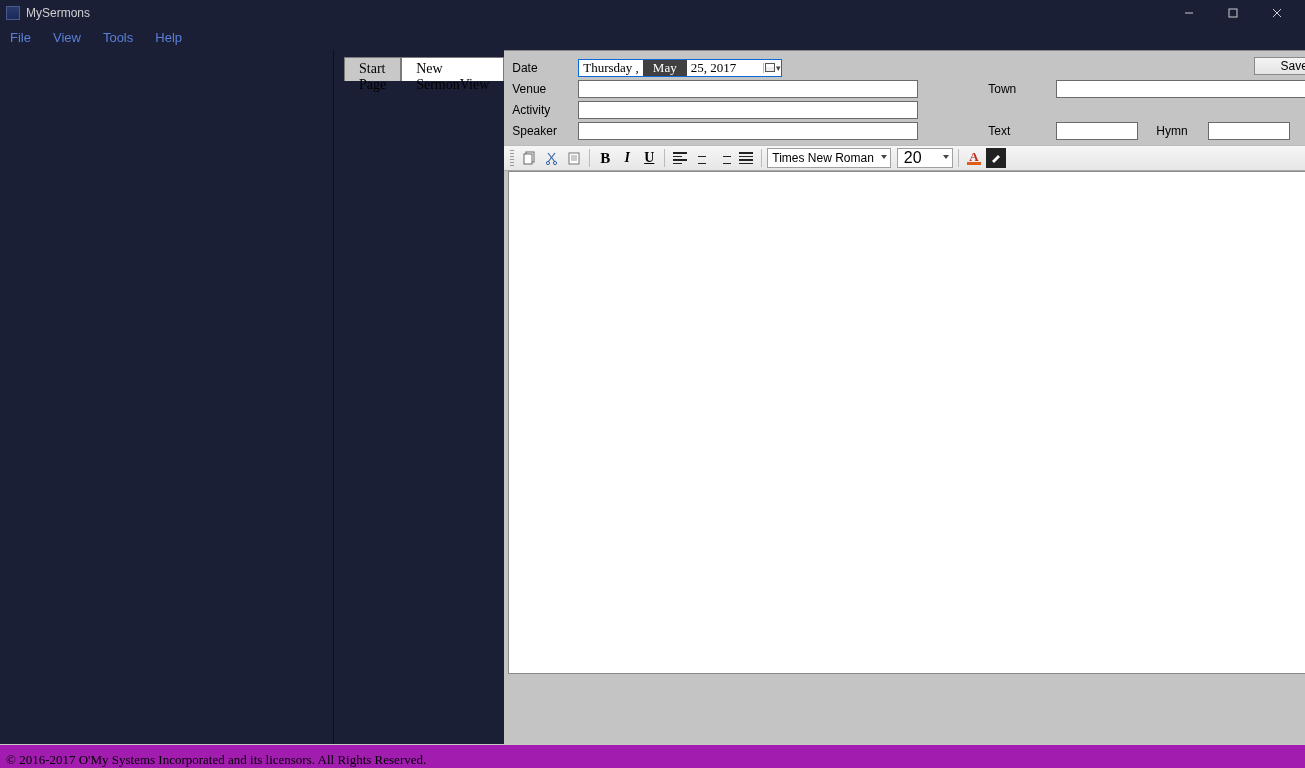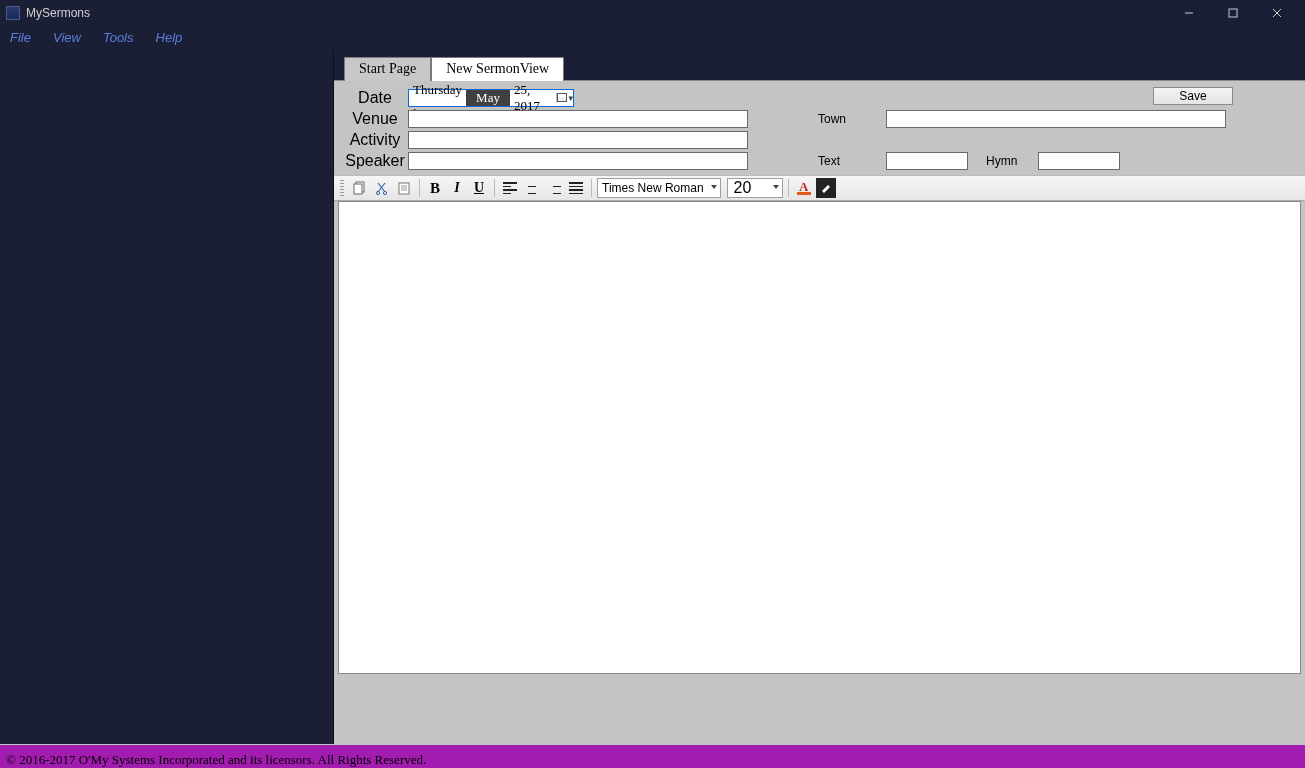--- a/index.html
+++ b/index.html
@@ -35,42 +35,41 @@
   display: flex; align-items: center; justify-content: center;
   color: #d0d0d0;
 }
 .menubar {
   height: 25px;
   background: #1b1f36;
   display: flex;
   align-items: center;
   padding: 0 10px;
   gap: 22px;
-  font-style: italic;
 }
 .menubar .menuitem {
   color: #5a7fd8;
   font-size: 13px;
   cursor: default;
 }
 .workspace {
   flex: 1;
   display: flex;
   background: #1b1f36;
   min-height: 0;
 }
 .sidebar {
   width: 334px;
   background: #1b1f36;
   border-right: 1px solid #0c0e18;
 }
 .main {
   flex: 1;
   display: flex;
-  flex-direction: column;
+  flex-direction: row;
   min-width: 0;
 }
 .tabstrip {
   height: 30px;
   background: #1b1f36;
   display: flex;
   align-items: flex-end;
   padding-left: 10px;
 }
 .tab {
@@ -103,23 +102,22 @@
   padding: 6px 10px 4px 8px;
   position: relative;
 }
 .form-row {
   display: flex;
   align-items: center;
   height: 21px;
 }
 .form-label {
   width: 66px;
-  font-size: 16px;
+  font-size: 12px;
   color: #000;
-  text-align: center;
 }
 .form-label2 {
   width: 68px;
   font-size: 12px;
   color: #000;
   text-align: left;
 }
 .date-picker {
   display: inline-flex;
   align-items: center;
@@ -299,21 +297,21 @@
     <div class="tabstrip">
       <div class="tab">Start Page</div>
       <div class="tab active">New SermonView</div>
     </div>
     <div class="content">
       <div class="form-area">
         <button class="save-btn">Save</button>
 
         <div class="form-row">
           <div class="form-label">Date</div>
-          <div class="date-picker" style="width:166px;justify-content:center;">
+          <div class="date-picker" style="width:204px;justify-content:center;">
             <span class="dp-part">Thursday ,</span>
             <span class="dp-month">May</span>
             <span class="dp-part">25, 2017</span>
             <span style="flex:1"></span>
             <span class="dp-drop"><span class="cal"></span>▾</span>
           </div>
         </div>
 
         <div class="form-row">
           <div class="form-label">Venue</div>

